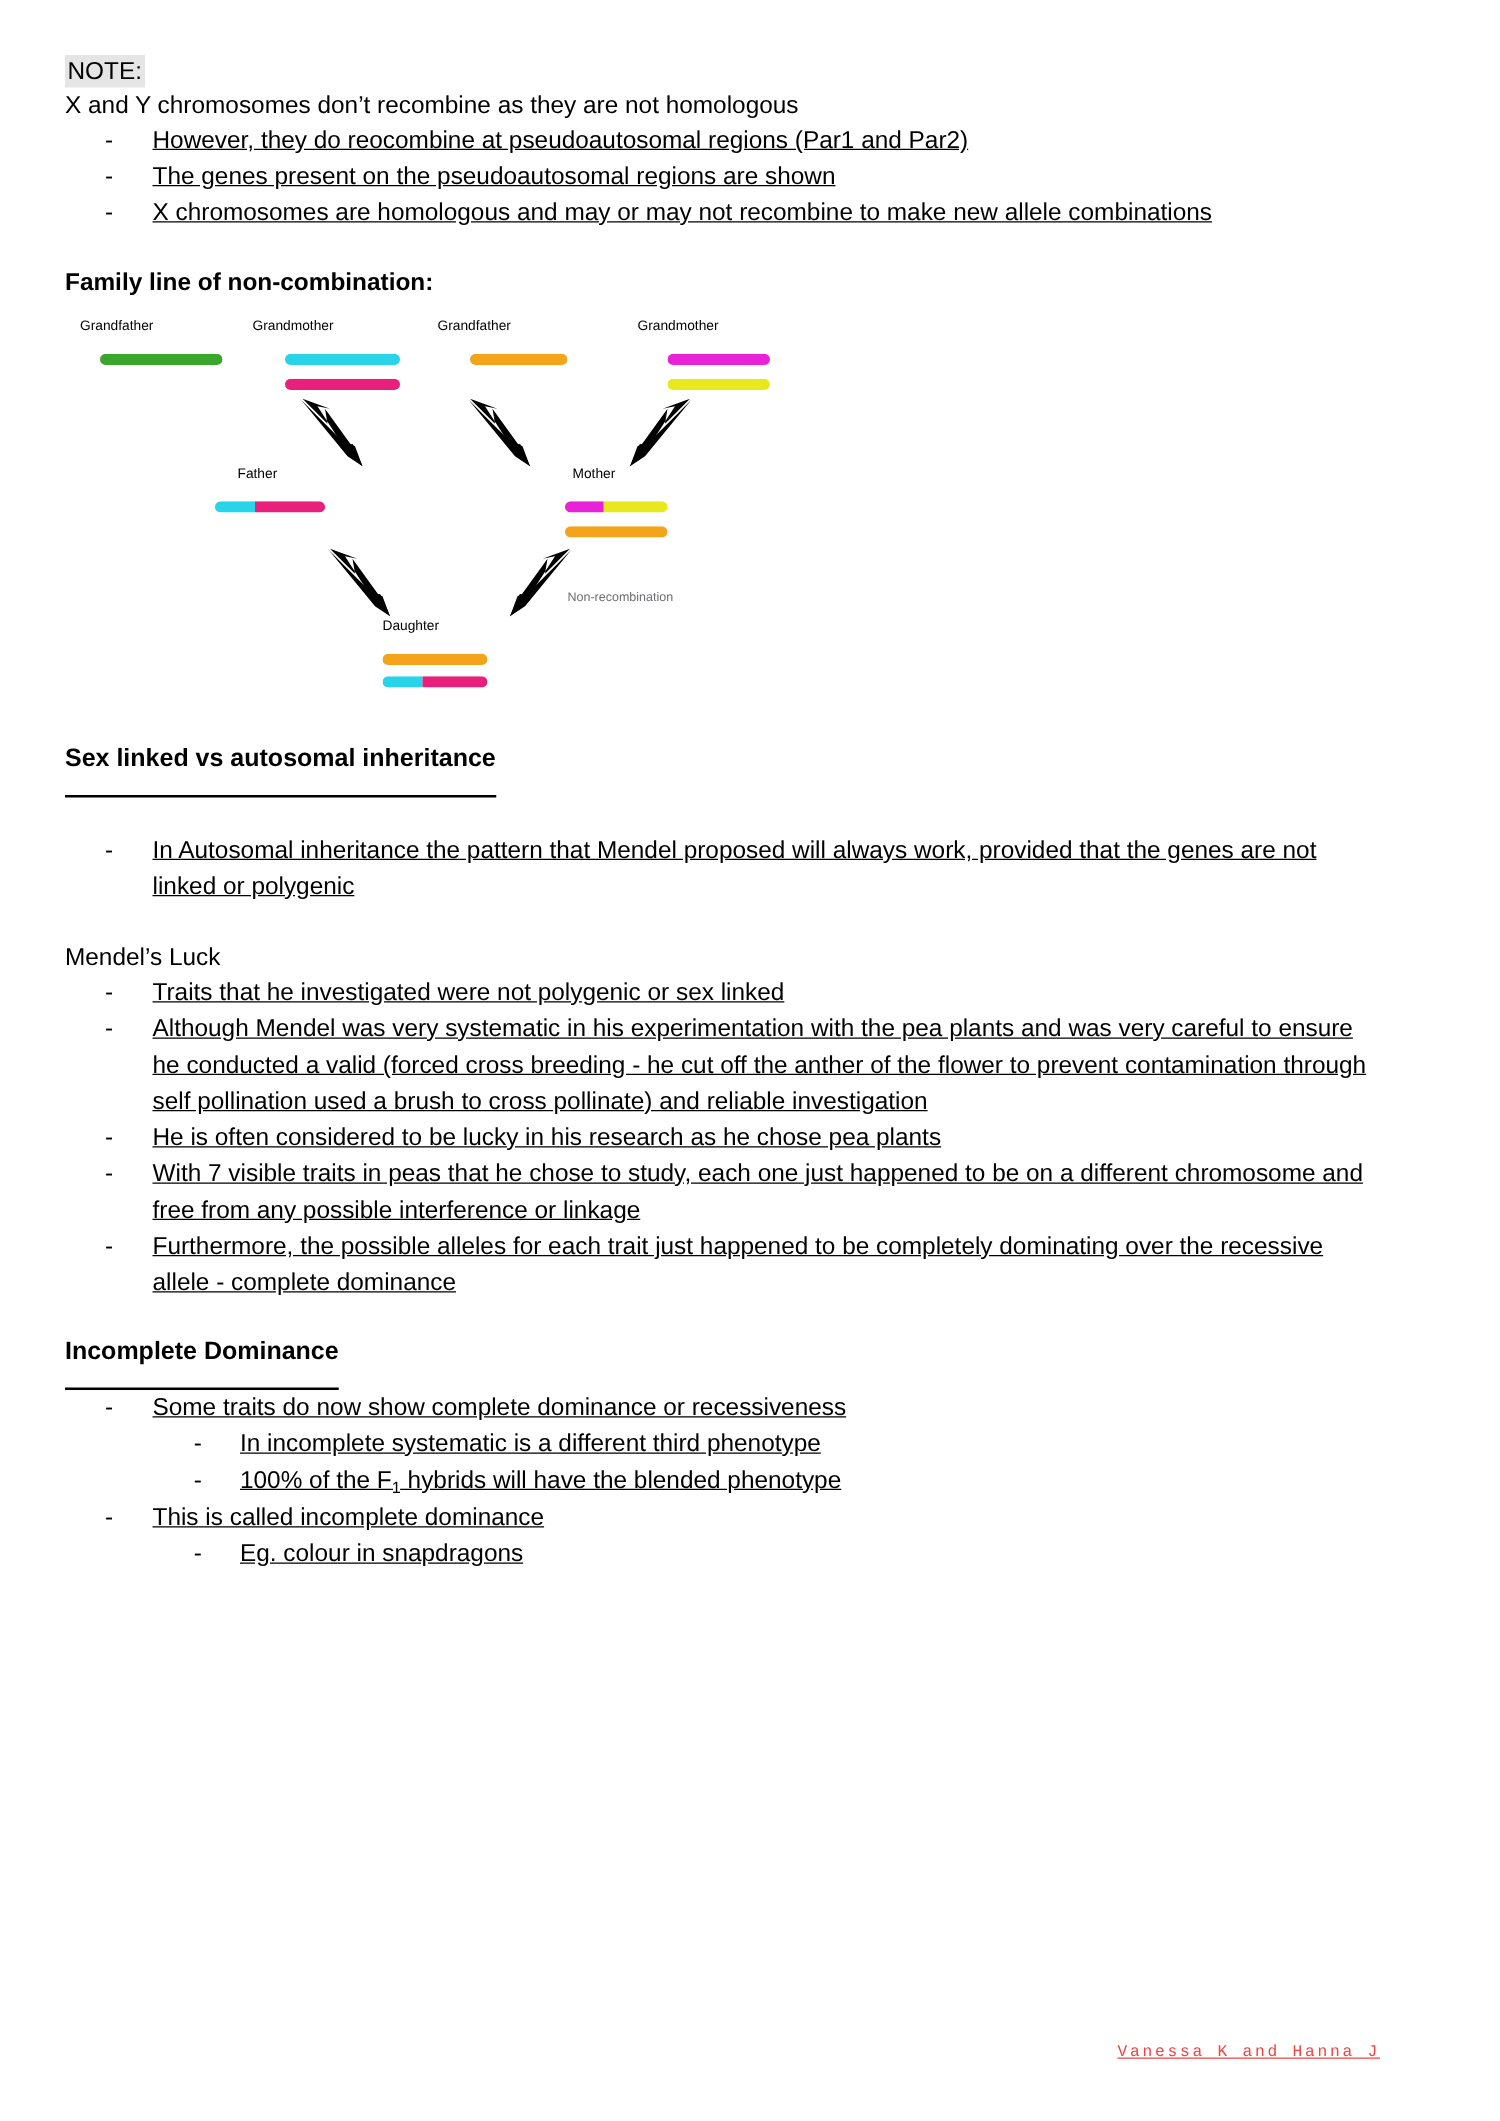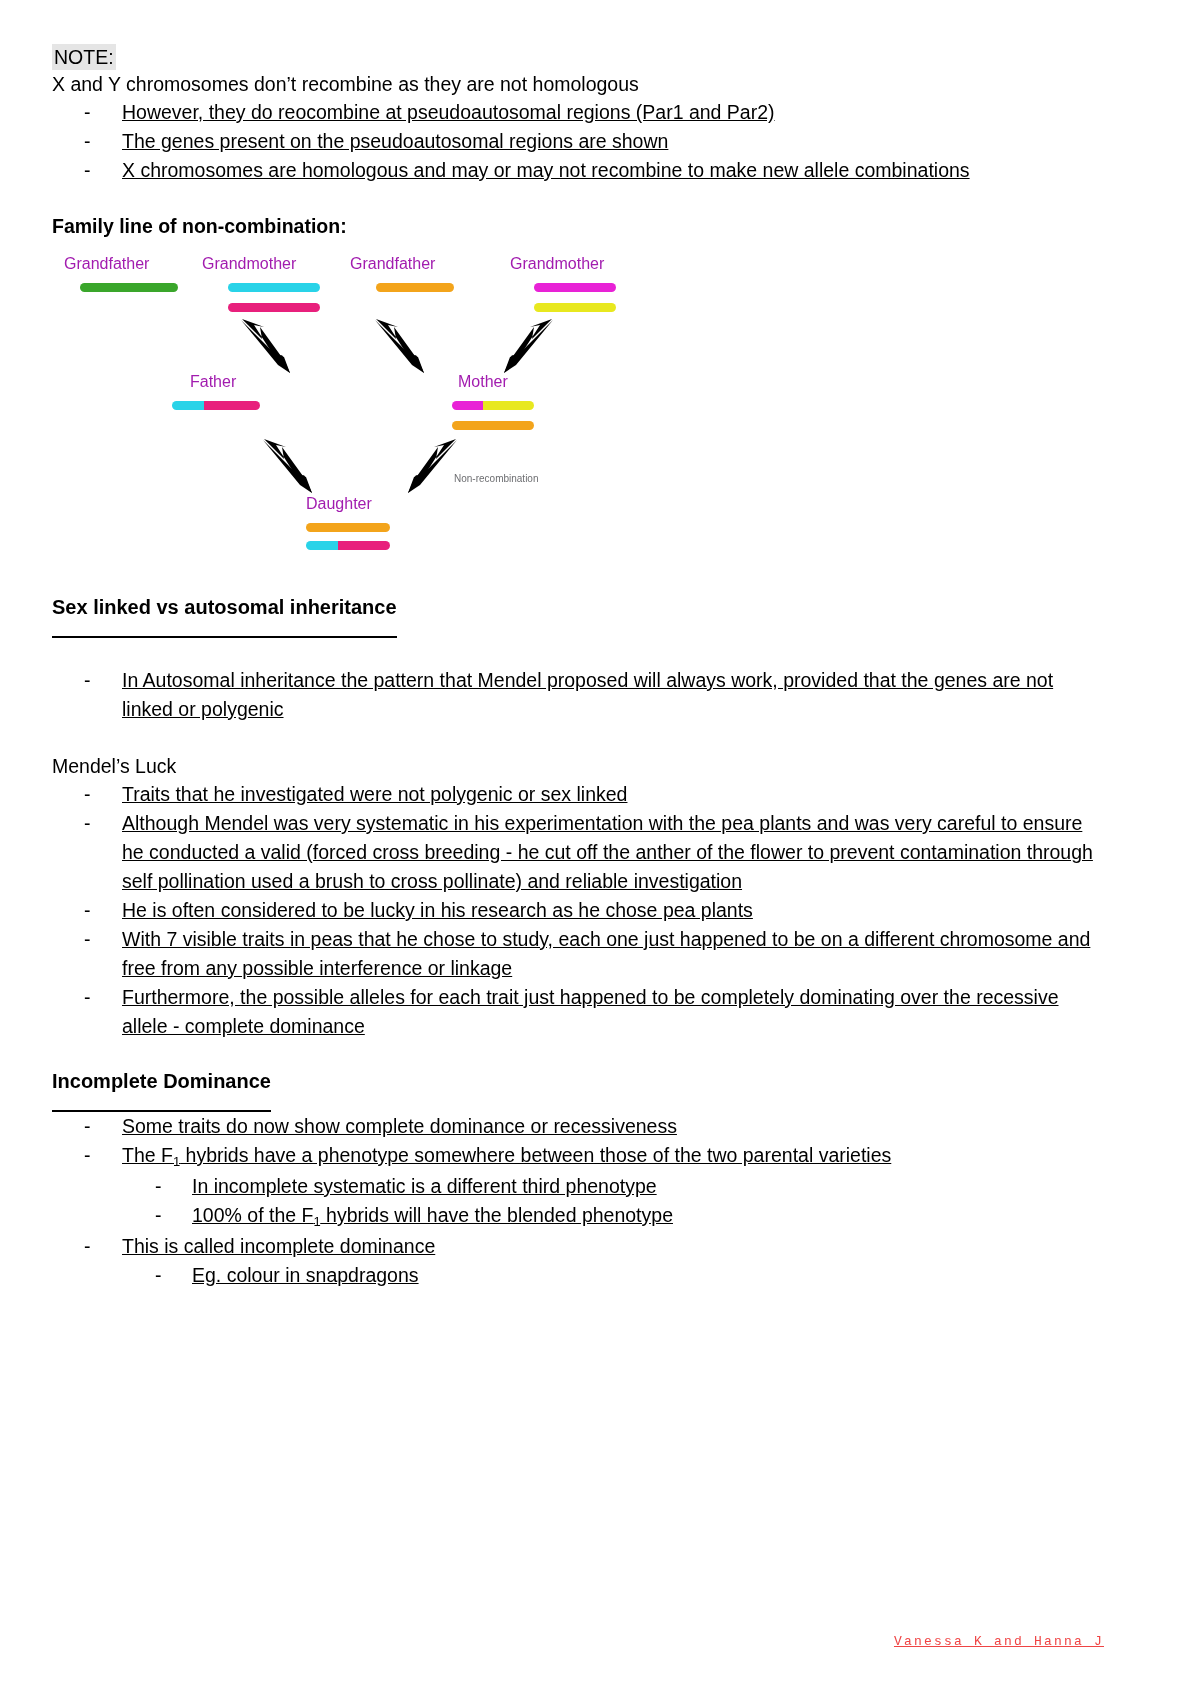--- a/index.html
+++ b/index.html
@@ -86,22 +86,22 @@
 
   
   .diagram {
     position: relative;
     width: 620px;
     height: 300px;
     margin-left: 4px;
   }
   .ped-label {
     position: absolute;
-    font-size: 16px;
-    color: #a21caf;
+    font-size: 11px;
+    color: #000000;
     white-space: nowrap;
     font-family: "Liberation Sans", sans-serif;
   }
   .ped-label.small {
     font-size: 10px;
     color: #6d6e71;
     padding-left: 20px;
   }
   .bar {
     position: absolute;
@@ -256,21 +256,20 @@
     <li>With 7 visible traits in peas that he chose to study, each one just happened to be on a different chromosome and free from any possible interference or linkage</li>
     <li>Furthermore, the possible alleles for each trait just happened to be completely dominating over the recessive allele - complete dominance</li>
   </ul>
 
   <div class="spacer-md"></div>
 
   <h2 class="heading">Incomplete Dominance</h2>
 
   <ul class="bullets">
     <li>Some traits do now show complete dominance or recessiveness</li>
-    <li><span>The F</span><sub>1</sub><span> hybrids have a phenotype somewhere between those of the two parental varieties</span></li>
   </ul>
 
   <ul class="bullets sub">
     <li>In incomplete systematic is a different third phenotype</li>
     <li><span>100% of the  F</span><sub>1</sub><span> hybrids will have the blended phenotype</span></li>
   </ul>
 
   <ul class="bullets">
     <li>This is called incomplete dominance</li>
   </ul>

